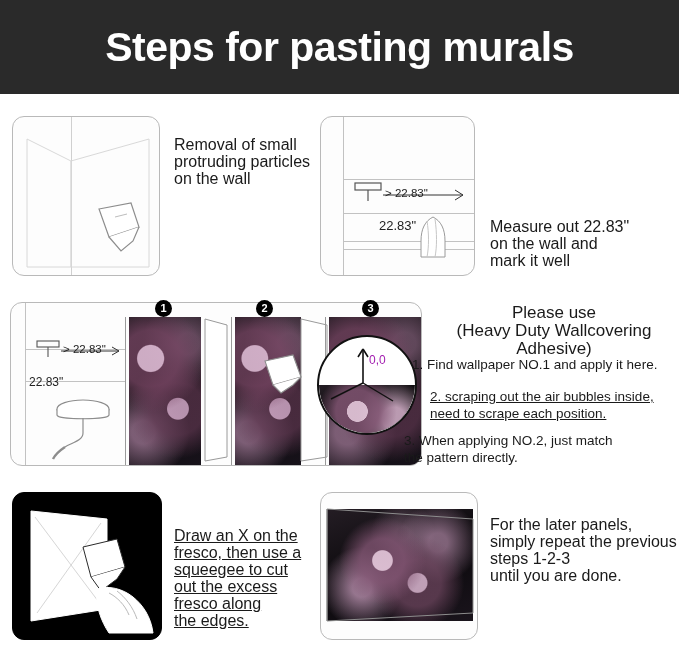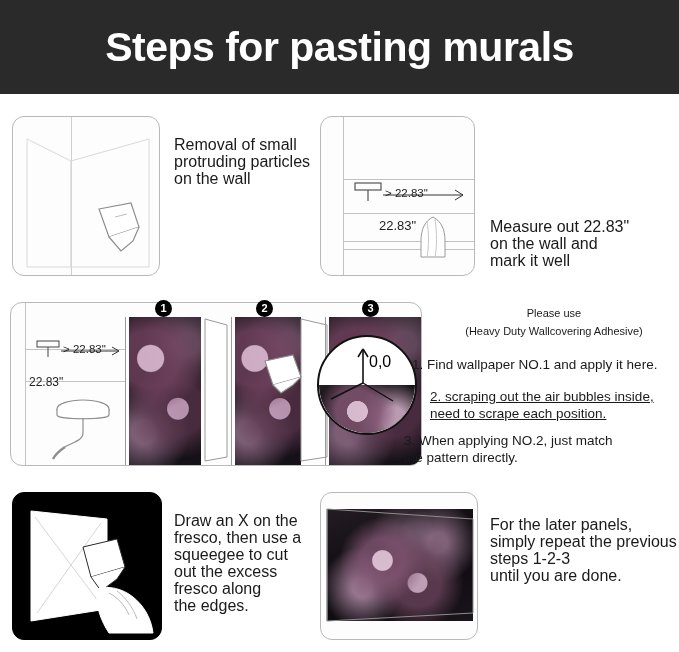--- a/index.html
+++ b/index.html
@@ -117,21 +117,21 @@
 
   .right-text {
     position: absolute;
     font-size: 13.5px;
     line-height: 17px;
     color: #1a1a1a;
     white-space: pre-line;
   }
   .right-title {
     position: absolute;
-    font-size: 11px;
+    font-size: 17px;
     line-height: 18px;
     text-align: center;
     color: #1a1a1a;
     white-space: pre-line;
   }
 
   
   .magnifier {
     position: absolute;
     border: 2px solid #111;
@@ -246,21 +246,21 @@
                     background:
                       radial-gradient(circle at 40% 55%, rgba(225,195,215,0.95) 0 16%, rgba(130,85,115,0.85) 17% 34%, rgba(0,0,0,0) 62%),
                       radial-gradient(circle at 78% 70%, rgba(205,170,195,0.9) 0 14%, rgba(0,0,0,0) 46%),
                       linear-gradient(150deg,#231c23 0%, #0c0a0c 60%);"></div>
         <svg width="96" height="96" viewBox="0 0 96 96" style="position:absolute;left:0;top:0;">
           <path d="M44 12 L44 46" stroke="#111" stroke-width="1.6"></path>
           <path d="M44 12 L39 20 M44 12 L49 20" stroke="#111" stroke-width="1.6" fill="none"></path>
           <path d="M44 46 L12 62" stroke="#111" stroke-width="1.4"></path>
           <path d="M44 46 L74 64" stroke="#111" stroke-width="1.4"></path>
         </svg>
-        <div style="position:absolute;left:50px;top:16px;font-size:16px;color:#000000;">0,0</div>
+        <div style="position:absolute;left:50px;top:16px;font-size:12px;color:#a21caf;">0,0</div>
       </div>
     </div>
 
   </div>
 
   <div class="num-badge" style="left:155px; top:300px;">1</div>
   <div class="num-badge" style="left:256px; top:300px;">2</div>
   <div class="num-badge" style="left:362px; top:300px;">3</div>
 
   <div class="right-title" style="left:430px; top:304px; width:248px;">Please use
@@ -275,21 +275,21 @@
     <svg width="150" height="148" viewBox="0 0 150 148" style="position:absolute;left:0;top:0;">
       <path d="M18 18 L94 26 L94 116 L18 128 Z" fill="#ffffff" stroke="#ffffff" stroke-width="1"></path>
       <path d="M22 24 L88 112 M88 30 L24 120" stroke="#d6d6d6" stroke-width="1"></path>
       <path d="M70 54 L104 46 L112 74 L78 84 Z" fill="#ffffff" stroke="#2a2a2a" stroke-width="1"></path>
       <path d="M78 84 L88 98 L104 86 L112 74" fill="#ffffff" stroke="#2a2a2a" stroke-width="1"></path>
       <path d="M84 96 C96 92 110 96 120 104 C130 112 138 124 140 140 L96 140 C88 128 82 112 84 96 Z" fill="#ffffff" stroke="#ffffff" stroke-width="1"></path>
       <path d="M96 100 C104 104 112 112 116 122" stroke="#b9b9b9" stroke-width="1" fill="none"></path>
       <path d="M104 98 C112 104 120 114 124 126" stroke="#b9b9b9" stroke-width="1" fill="none"></path>
     </svg>
   </div>
-  <div class="caption" style="left:174px; top:512px; width:160px;">Draw an X on the
+  <div class="caption" style="left:174px; top:527px; width:160px;text-decoration:underline;">Draw an X on the
 fresco, then use a
 squeegee to cut
 out the excess
 fresco along
 the edges.</div>
 
   <div class="panel" style="left:320px; top:492px; width:158px; height:148px;">
     <div class="mural-photo" style="left:6px; top:16px; width:146px; height:112px;"></div>
     <svg width="158" height="148" viewBox="0 0 158 148" style="position:absolute;left:0;top:0;">
       <path d="M6 16 L152 26 L152 120 L6 128 Z" fill="none" stroke="#8d8d8d" stroke-width="1"></path>

